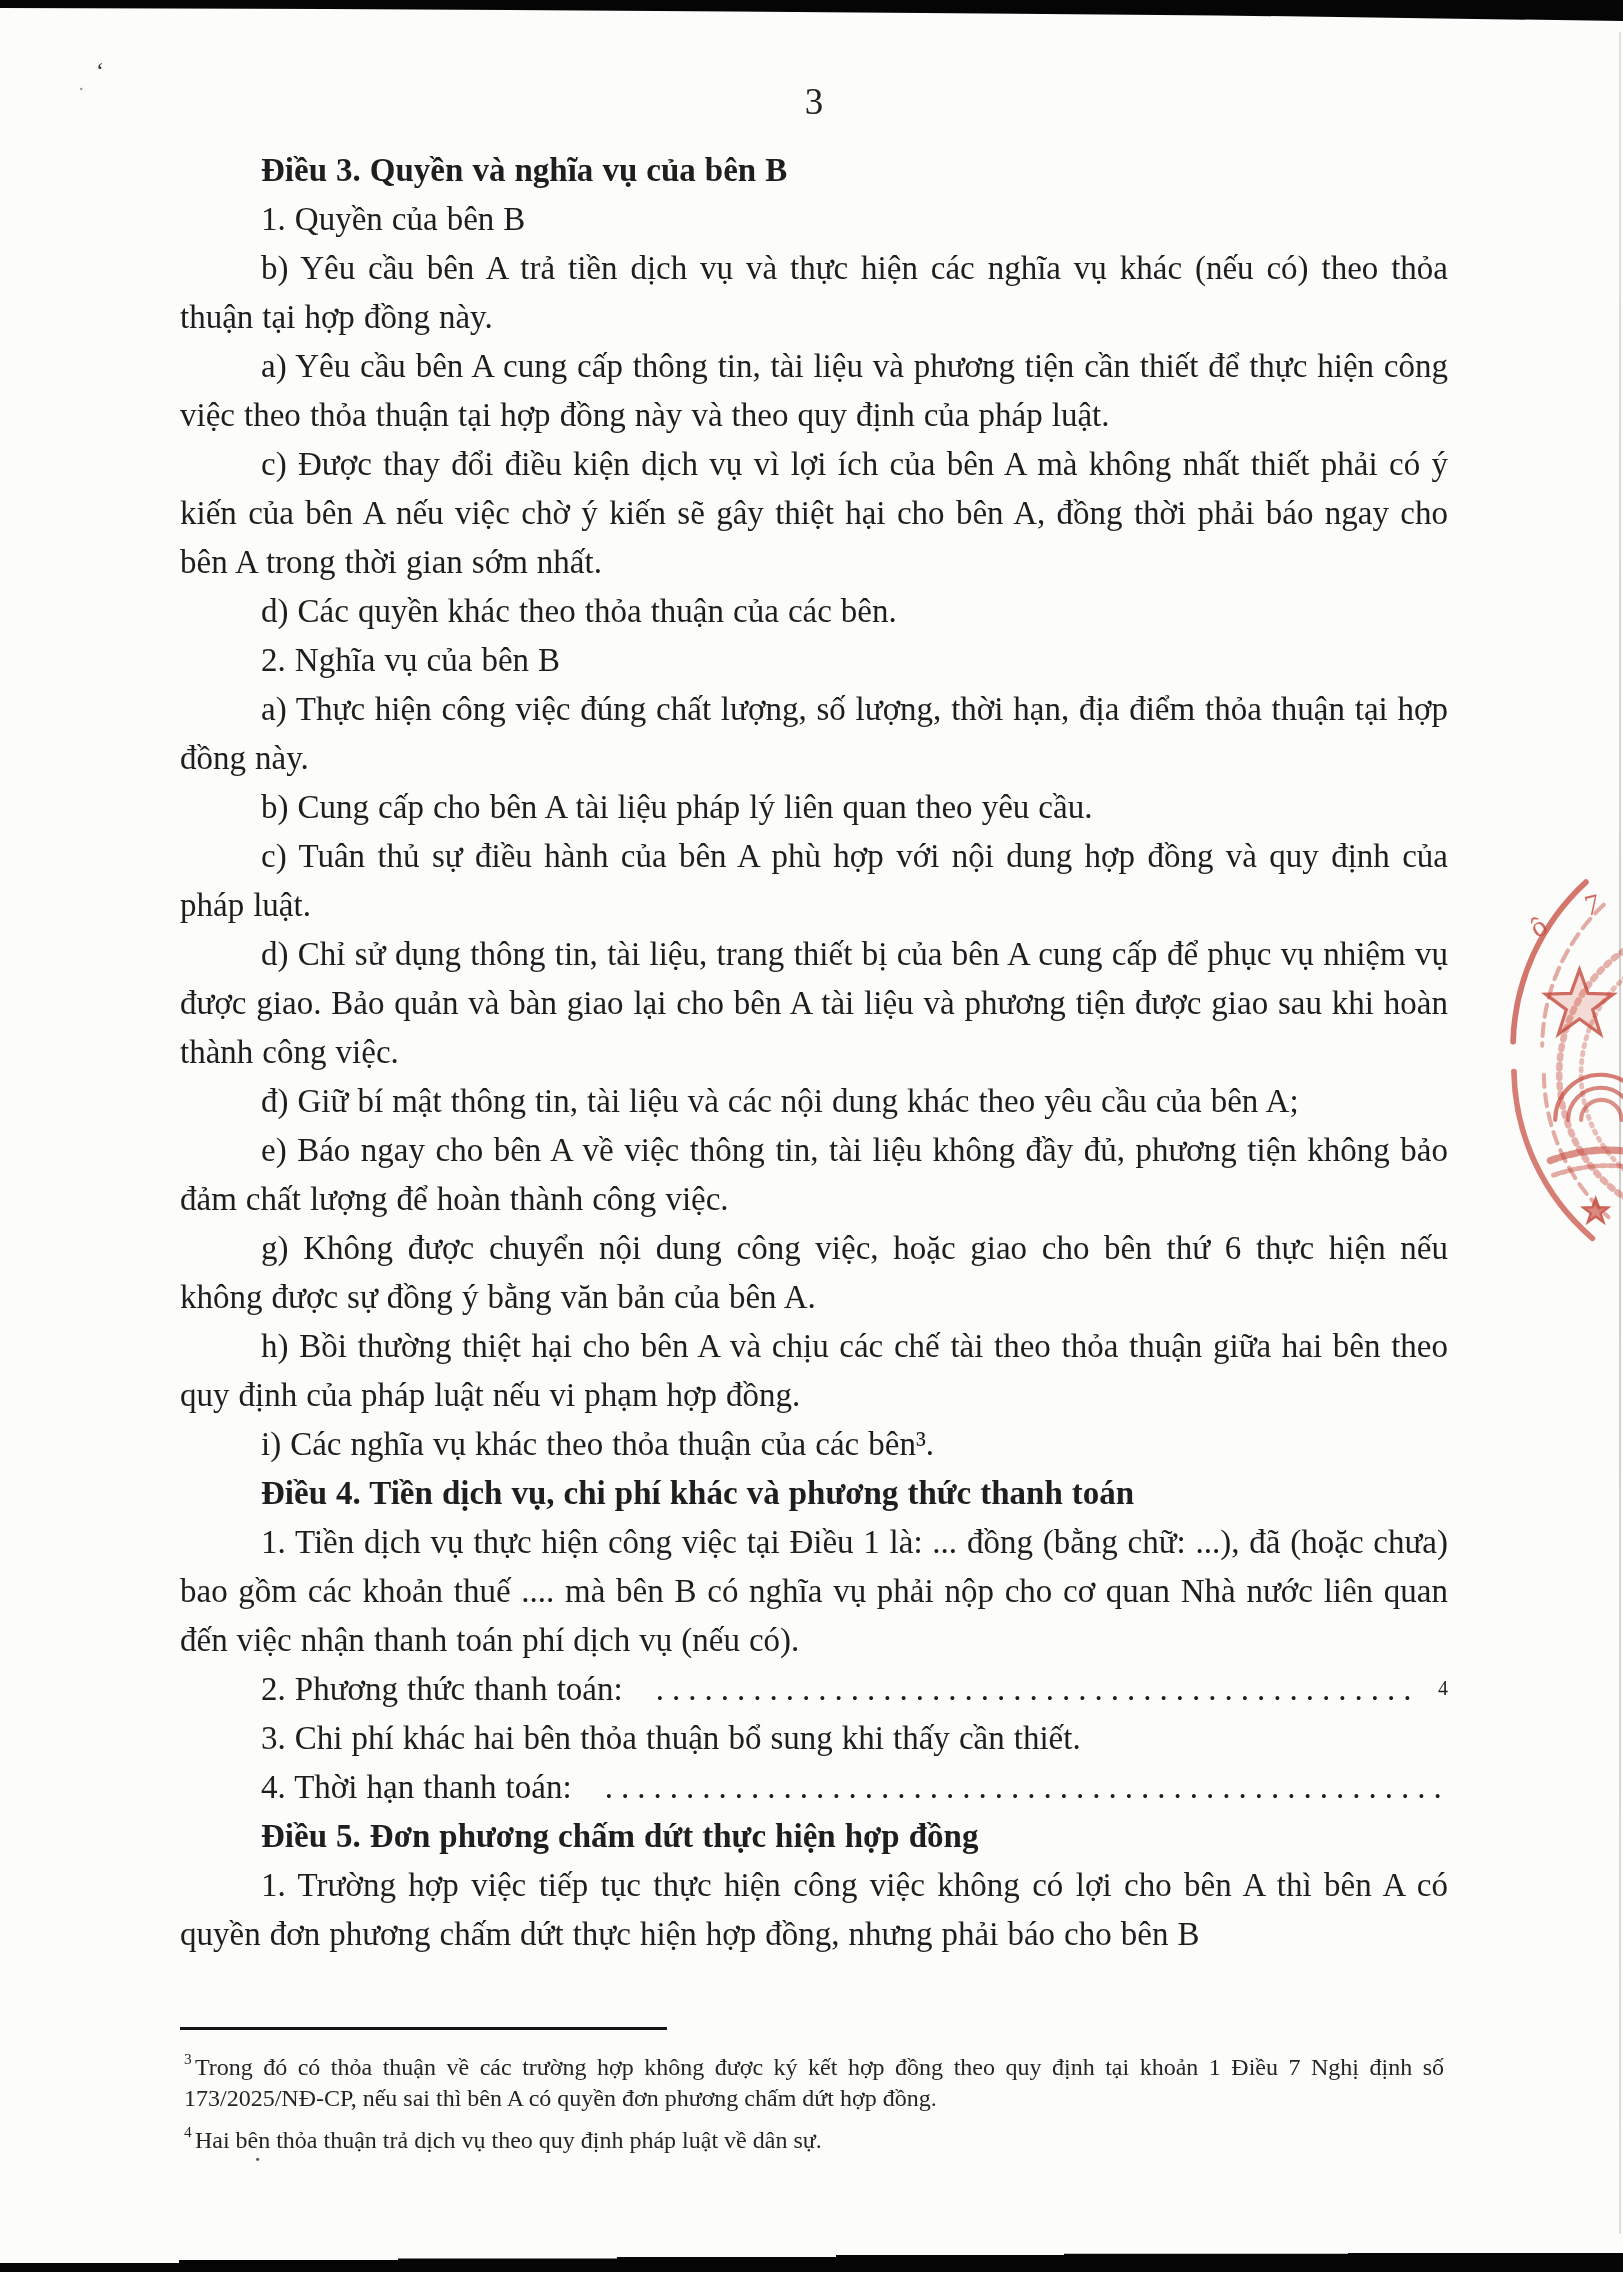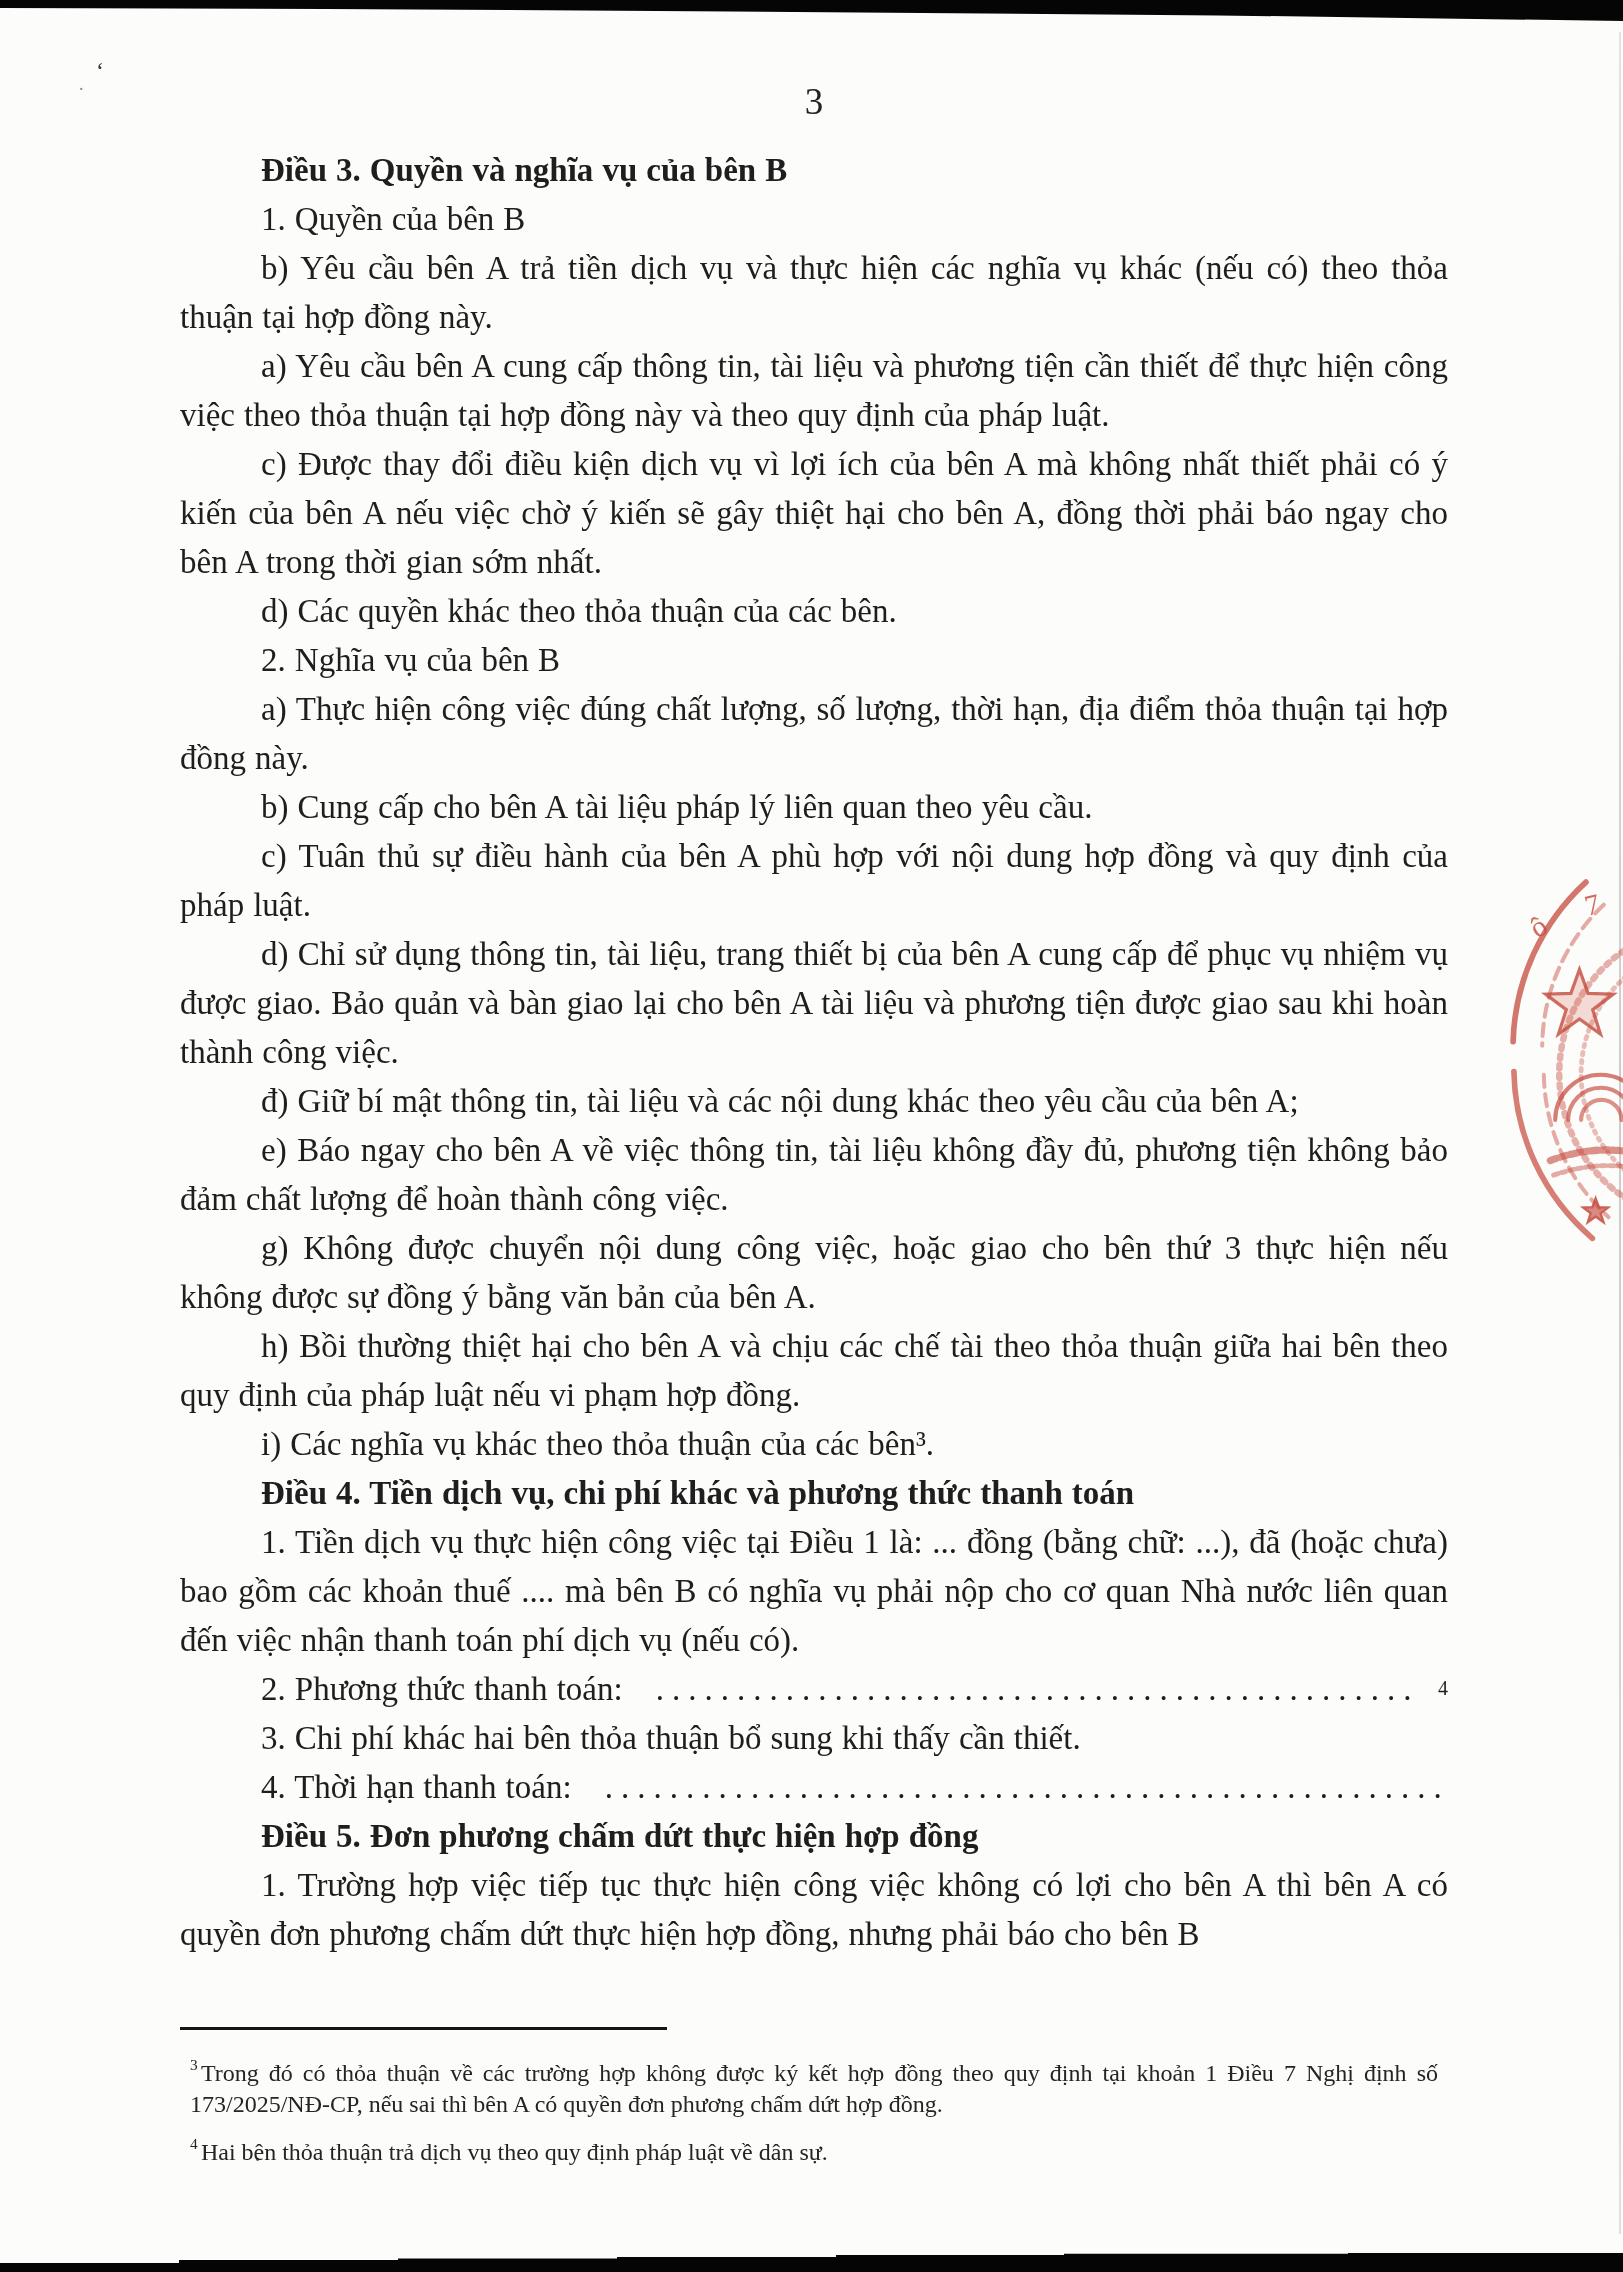--- a/index.html
+++ b/index.html
@@ -39,21 +39,21 @@
   .p-heading{font-weight:700;}
   .p-dotline{display:flex;align-items:baseline;text-indent:0;padding-left:81px;text-align:left;gap:24px;}
   .p-dotline .ptext{white-space:pre;flex:0 0 auto;}
   .dots{flex:1 1 auto;overflow:hidden;white-space:nowrap;letter-spacing:8px;}
   .dots:empty{display:none;}
   .psup{flex:0 0 auto;font-size:20px;line-height:1;position:relative;top:-4.9px;margin-left:2.4px;}
   .psup:empty{display:none;}
   
   .fnsep{position:absolute;left:180px;top:2027px;width:487px;height:3.2px;background:#161616;}
   .footnotes{position:absolute;left:180px;top:2041px;width:1268px;}
-  .fnote{margin:10px;font-size:24px;line-height:31px;text-align:justify;color:#242424;}
+  .fnote{margin:4px;font-size:24px;line-height:31px;text-align:justify;color:#242424;}
   .fnmark{font-size:15.4px;position:relative;top:-1.6px;margin-right:3.2px;}
   
   .artifact{position:absolute;color:#3a3a3a;}
   .a1{left:96px;top:58px;font-size:24px;}
   .a2{left:78px;top:78px;font-size:19.5px;opacity:.55;}
   .a3{left:253px;top:2144px;font-size:28px;opacity:.8;}
   
   .stamp{position:absolute;left:1505px;top:875px;width:119px;height:406px;opacity:.92;}
 </style>
 </head>
@@ -92,21 +92,21 @@
       <p class="para p-body"><span class="ptext">b) Cung cấp cho bên A tài liệu pháp lý liên quan theo yêu cầu.</span></p>
 
       <p class="para p-body"><span class="ptext">c) Tuân thủ sự điều hành của bên A phù hợp với nội dung hợp đồng và quy định của pháp luật.</span></p>
 
       <p class="para p-body"><span class="ptext">d) Chỉ sử dụng thông tin, tài liệu, trang thiết bị của bên A cung cấp để phục vụ nhiệm vụ được giao. Bảo quản và bàn giao lại cho bên A tài liệu và phương tiện được giao sau khi hoàn thành công việc.</span></p>
 
       <p class="para p-body"><span class="ptext">đ) Giữ bí mật thông tin, tài liệu và các nội dung khác theo yêu cầu của bên A;</span></p>
 
       <p class="para p-body"><span class="ptext">e) Báo ngay cho bên A về việc thông tin, tài liệu không đầy đủ, phương tiện không bảo đảm chất lượng để hoàn thành công việc.</span></p>
 
-      <p class="para p-body"><span class="ptext">g) Không được chuyển nội dung công việc, hoặc giao cho bên thứ 3 thực hiện nếu không được sự đồng ý bằng văn bản của bên A.</span></p>
+      <p class="para p-body"><span class="ptext">g) Không được chuyển nội dung công việc, hoặc giao cho bên thứ 6 thực hiện nếu không được sự đồng ý bằng văn bản của bên A.</span></p>
 
       <p class="para p-body"><span class="ptext">h) Bồi thường thiệt hại cho bên A và chịu các chế tài theo thỏa thuận giữa hai bên theo quy định của pháp luật nếu vi phạm hợp đồng.</span></p>
 
       <p class="para p-body"><span class="ptext">i) Các nghĩa vụ khác theo thỏa thuận của các bên³.</span></p>
 
       <p class="para p-heading"><span class="ptext">Điều 4. Tiền dịch vụ, chi phí khác và phương thức thanh toán</span></p>
 
       <p class="para p-body"><span class="ptext">1. Tiền dịch vụ thực hiện công việc tại Điều 1 là: ... đồng (bằng chữ: ...), đã (hoặc chưa) bao gồm các khoản thuế .... mà bên B có nghĩa vụ phải nộp cho cơ quan Nhà nước liên quan đến việc nhận thanh toán phí dịch vụ (nếu có).</span></p>
 
       <p class="para p-dotline">

